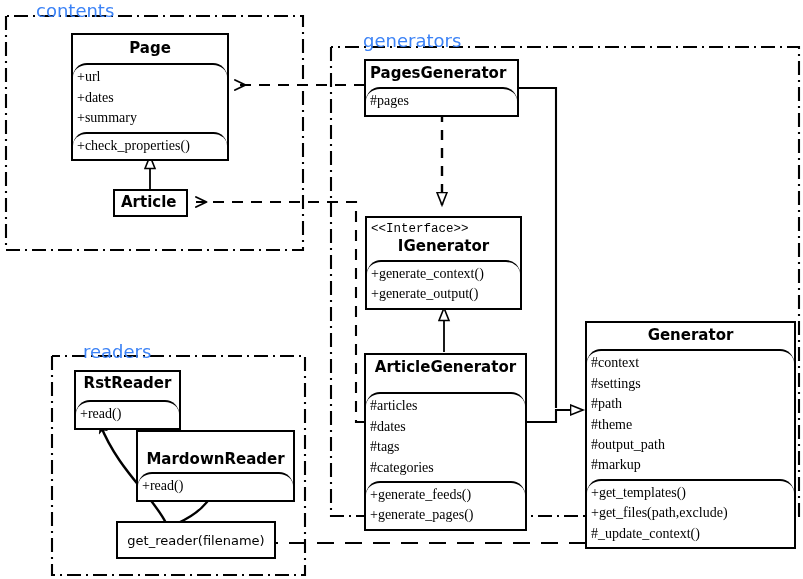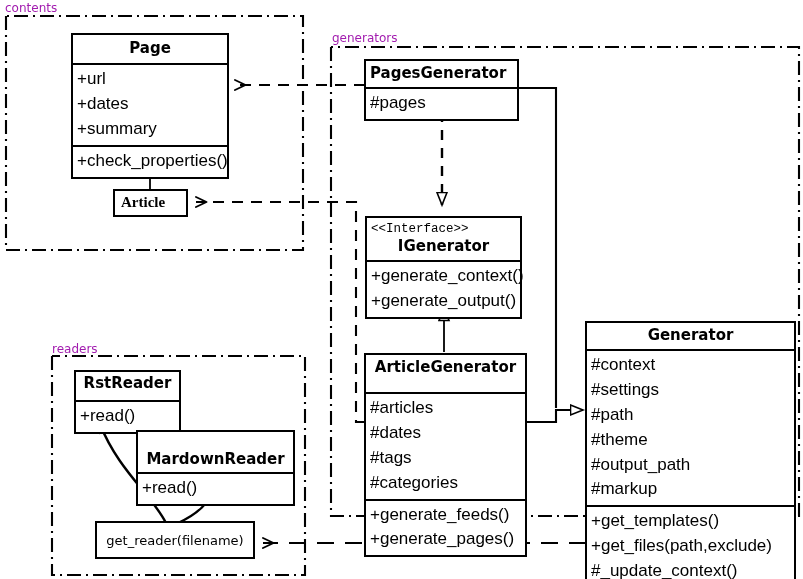--- a/index.html
+++ b/index.html
@@ -1,46 +1,46 @@
 <!DOCTYPE html>
 <html><head>
 <meta charset="utf-8">
 <style>
   html,body{margin:0;padding:0;background:#ffffff;}
   body{width:803px;height:579px;font-family:"DejaVu Sans",sans-serif;}
   #stage{position:relative;width:803px;height:579px;overflow:hidden;background:#fff;}
   #wires{position:absolute;left:0;top:0;width:803px;height:579px;}
 
   .pkg-label{
-    position:absolute;font-family:"DejaVu Sans",sans-serif;font-size:12px;
-    color:#a21caf;white-space:nowrap;line-height:1;
+    position:absolute;font-family:"DejaVu Sans",sans-serif;font-size:18px;
+    color:#3b82f6;white-space:nowrap;line-height:1;margin-left:31px;
   }
 
   .uml{
     position:absolute;box-sizing:border-box;border:2px solid #000;background:#fff;
   }
-  .uml .sec{border-top:2px solid #000;}
+  .uml .sec{border-top:2px solid #000;border-radius:14px;}
   .uml .sec:first-child{border-top:none;}
   .uml .title{
     text-align:center;font-weight:bold;font-size:15px;color:#000;
     font-family:"DejaVu Sans",sans-serif;padding:5px 6px 6px 6px;line-height:1.15;
   }
   .uml .stereo{
     display:block;text-align:left;font-weight:normal;font-size:12.5px;
     font-family:Liberation Mono, monospace;line-height:1.25;
   }
   .uml .members{padding:2px 0 3px 0;}
   .uml .member{
-    font-family:Liberation Sans, sans-serif;font-size:17px;color:#000;
+    font-family:Liberation Serif, serif;font-size:14px;color:#000;
     padding:0 2px 0 4px;line-height:1.46;white-space:nowrap;
   }
   .plainbox{
     position:absolute;box-sizing:border-box;border:2px solid #000;background:#fff;
     display:flex;align-items:center;justify-content:center;
-    font-family:"DejaVu Sans",sans-serif;font-size:13px;color:#000;white-space:nowrap;
+    font-family:"DejaVu Sans",sans-serif;font-size:13px;color:#000;white-space:nowrap;margin-left:21px;
   }
 </style>
 </head>
 <body>
 
 <div id="stage">
 
   <svg id="wires" viewBox="0 0 803 579" width="803" height="579" xmlns="http://www.w3.org/2000/svg">
     <defs>
       <marker id="hollowTri" markerWidth="16" markerHeight="16" refX="13.5" refY="6" orient="auto" markerUnits="userSpaceOnUse">
@@ -117,21 +117,21 @@
       <div class="member">+dates</div>
       <div class="member">+summary</div>
     </div>
     <div class="sec members">
       <div class="member">+check_properties()</div>
     </div>
   </div>
 
   <div class="uml" style="left:113px;top:189px;width:75px;">
     <div class="sec">
-      <div class="title" style="padding:3px 24px 4px 6px;font-family:Liberation Serif, serif;">Article</div>
+      <div class="title" style="padding:3px 24px 4px 6px;">Article</div>
     </div>
   </div>
 
   <div class="uml" style="left:364px;top:59px;width:155px;">
     <div class="sec">
       <div class="title" style="padding:4px 14px 5px 4px;">PagesGenerator</div>
     </div>
     <div class="sec members">
       <div class="member">#pages</div>
     </div>

